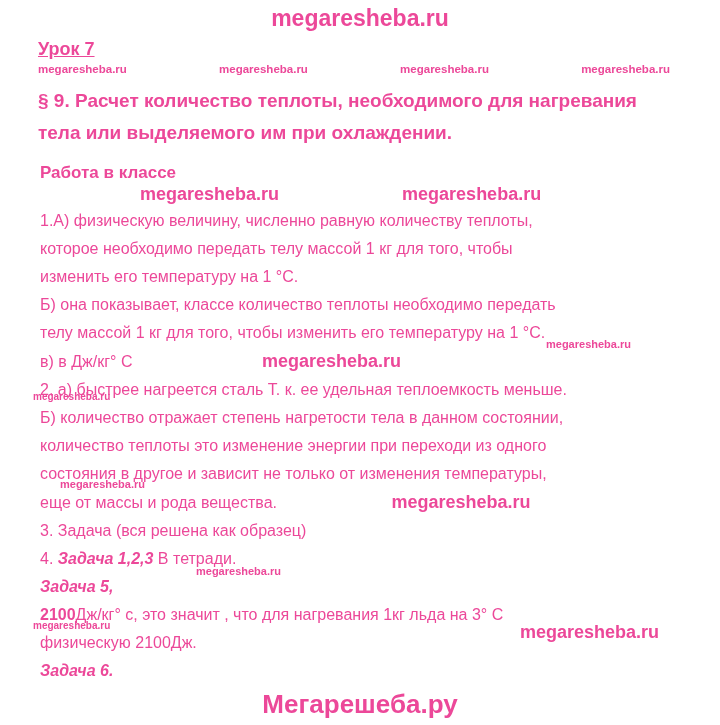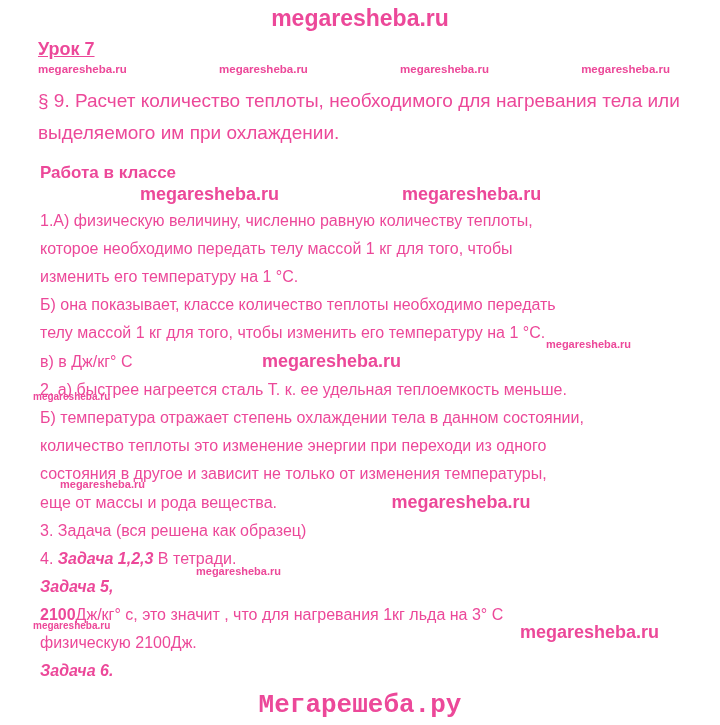--- a/index.html
+++ b/index.html
@@ -28,21 +28,21 @@
     display: flex;
     justify-content: space-between;
     padding: 0 50px 0 38px;
     margin-top: 3px;
     font-size: 11.5px;
     font-weight: bold;
   }
   .heading {
     margin: 10px 40px 0 38px;
     font-size: 19px;
-    font-weight: normal;
+    font-weight: bold;
     line-height: 32px;
   }
   .section-title {
     margin: 14px 0 0 40px;
     font-size: 17px;
     font-weight: bold;
   }
   .wm-bold-row {
     margin: 1px 0 0 140px;
     font-size: 18px;
@@ -71,21 +71,20 @@
   .wm-small { font-size: 11px; }
   .wm-big   { font-size: 18px; }
   .footer-title {
     position: absolute;
     left: 0;
     right: 0;
     bottom: 5px;
     text-align: center;
     font-size: 26px;
     font-weight: bold;
-    font-family: Liberation Mono, monospace;
   }
 </style>
 </head>
 <body>
 
 <div class="page">
 
   <div class="top-title">megaresheba.ru</div>
 
   <div class="lesson">Урок 7</div>
@@ -114,21 +113,21 @@
     <div class="line">Б) она показывает, классе  количество теплоты необходимо передать</div>
     <div class="line">телу массой 1 кг для того, чтобы изменить его температуру на 1 °С.</div>
 
     <div class="line">
       <span>в) в  Дж/кг° С</span>
       <span class="wm-inline-bold" style="margin-left:125px;">megaresheba.ru</span>
     </div>
 
     <div class="line">2. а) быстрее нагреется сталь Т. к. ее удельная теплоемкость меньше.</div>
 
-    <div class="line">Б) температура отражает степень охлаждении  тела  в данном состоянии,</div>
+    <div class="line">Б) количество отражает степень нагретости  тела  в данном состоянии,</div>
     <div class="line">количество теплоты это изменение энергии при переходи из одного</div>
     <div class="line">состояния в другое и зависит не только от  изменения температуры,</div>
     <div class="line">
       <span>еще от массы и рода вещества.</span>
       <span class="wm-inline-bold" style="margin-left:110px;">megaresheba.ru</span>
     </div>
 
     <div class="line">3. Задача (вся решена как образец)</div>
 
     <div class="line">

